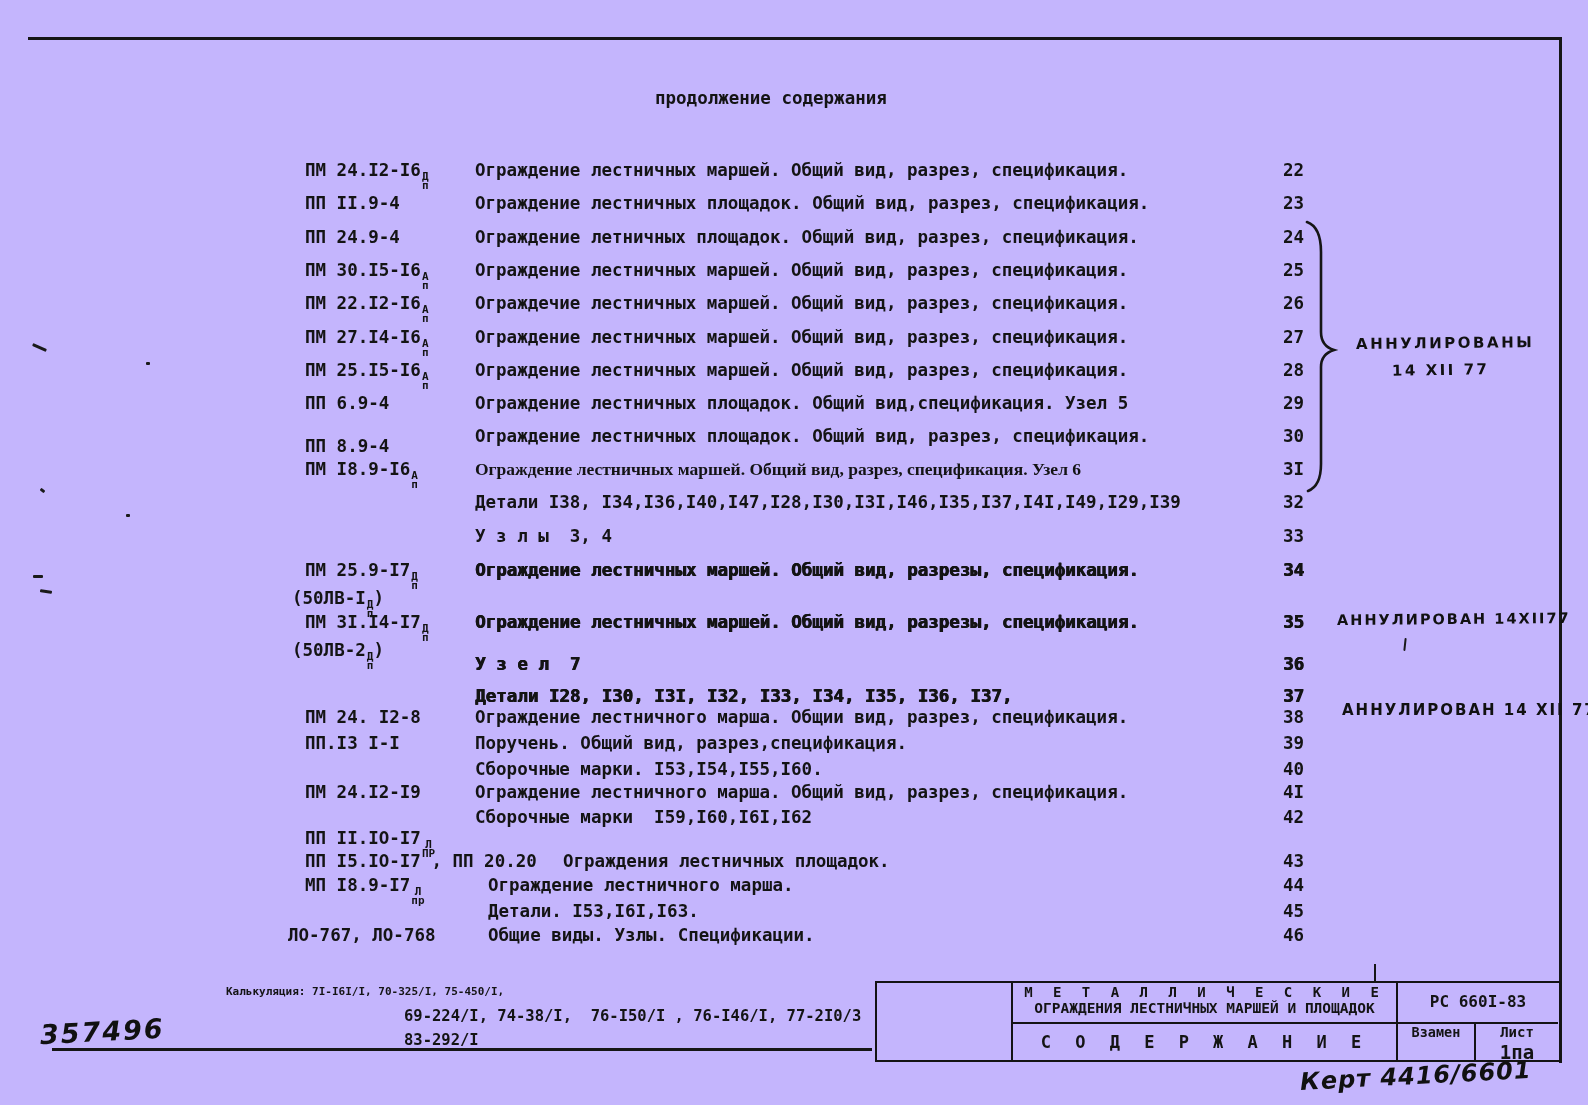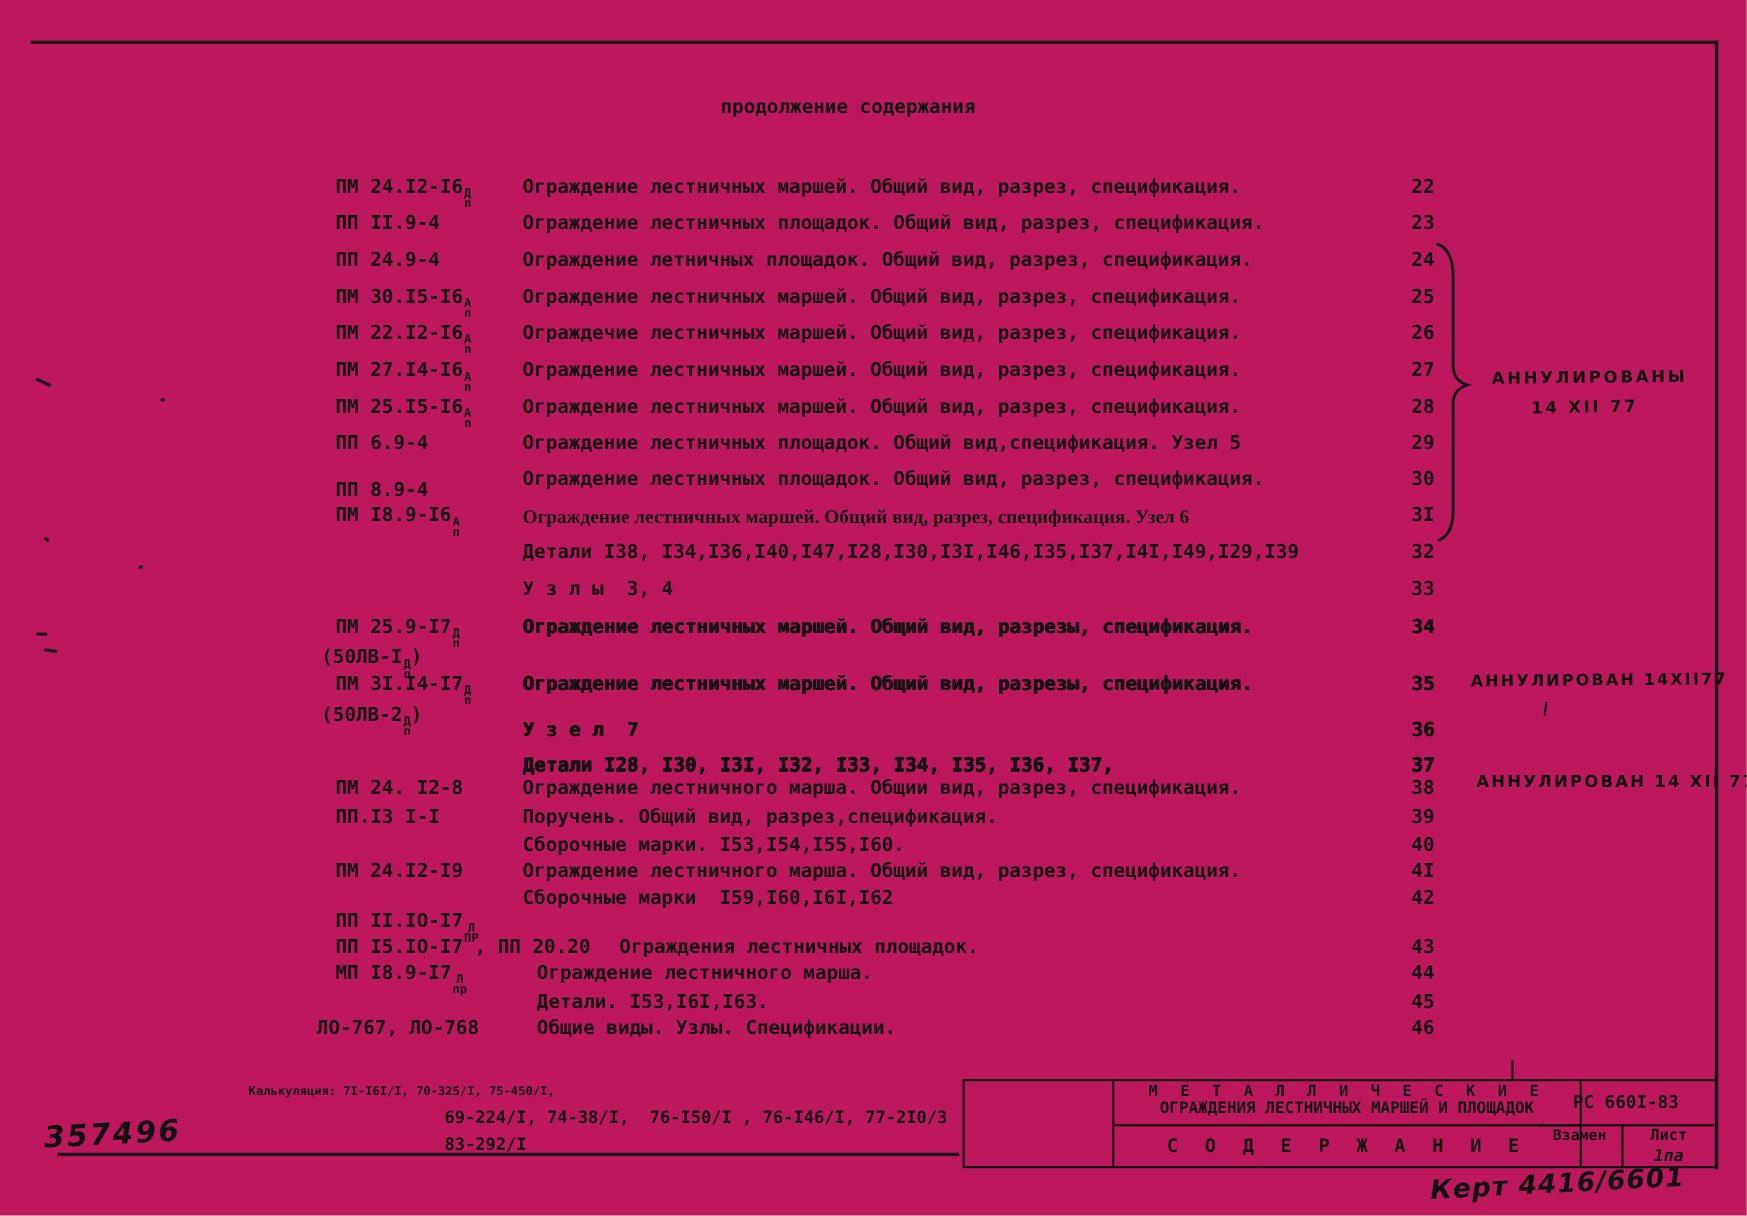--- a/index.html
+++ b/index.html
@@ -1,16 +1,16 @@
 <!DOCTYPE html>
 <html><head>
 <meta charset="utf-8">
 <style>
   html,body{margin:0;padding:0;background:#e8e8e4;}
-  .page{position:relative;width:1588px;height:1105px;background:#be185d;overflow:hidden;
+  .page{position:relative;width:1588px;height:1105px;background:#c4b5fd;overflow:hidden;
         font-family:"DejaVu Sans Mono", monospace;color:#141414;}
   .abs{position:absolute;white-space:pre;}
   .typed{font-family:"DejaVu Sans Mono", monospace;font-weight:bold;font-size:17.5px;line-height:20px;}
   .bold2{text-shadow:0.7px 0 0 currentColor, 0 0.4px 0 currentColor;}
   .rule{position:absolute;background:#161616;}
   .stk{display:inline-flex;flex-direction:column;align-items:center;vertical-align:-4px;
        font-size:11px;line-height:9px;font-weight:bold;margin-left:1px;}
   .hand{font-family:"DejaVu Sans", sans-serif;font-weight:bold;color:#111;}
   .hand-caps{font-size:15px;letter-spacing:2.5px;}
   .tb{position:absolute;border:2.5px solid #141414;box-sizing:border-box;background:transparent;}
@@ -115,39 +115,39 @@
   <div class="abs typed" style="left:226px;top:982px;font-size:11px;">Калькуляция: 7I-I6I/I, 70-325/I, 75-450/I,</div>
   <div class="abs typed" style="left:404px;top:1006px;font-size:15.5px;">69-224/I, 74-38/I,  76-I50/I , 76-I46/I, 77-2I0/3</div>
   <div class="abs typed" style="left:404px;top:1030px;font-size:15.5px;">83-292/I</div>
 
   <div class="abs hand" style="left:40px;top:1016px;font-size:27px;font-style:italic;letter-spacing:2px;transform:rotate(-3deg);">357496</div>
   <div class="rule" style="left:52px;top:1048px;width:820px;height:3px;"></div>
 
   <div class="rule" style="left:1374px;top:964px;width:2px;height:18px;"></div>
   <div class="tb" style="left:875px;top:981px;width:686px;height:81px;">
     <div class="cell" style="left:0;top:0;width:136px;height:100%;border-right:2.5px solid #141414;"></div>
-    <div class="cell" style="left:136px;top:0;width:425px;height:100%;border-right:2.5px solid #141414;">
+    <div class="cell" style="left:136px;top:0;width:385px;height:100%;border-right:2.5px solid #141414;">
       <div style="position:absolute;left:0;top:0;width:100%;height:39px;border-bottom:2px solid #141414;text-align:center;">
         <div class="tb-text" style="font-size:14px;letter-spacing:6px;margin-top:1px;white-space:pre;">М Е Т А Л Л И Ч Е С К И Е</div>
         <div class="tb-text" style="font-size:14.5px;letter-spacing:0px;margin-top:0px;white-space:pre;">ОГРАЖДЕНИЯ ЛЕСТНИЧНЫХ МАРШЕЙ И ПЛОЩАДОК</div>
       </div>
       <div style="position:absolute;left:0;top:39px;width:100%;height:40px;text-align:center;">
         <div class="tb-text" style="font-size:17px;letter-spacing:7px;margin-top:10px;white-space:pre;">С О Д Е Р Ж А Н И Е</div>
       </div>
     </div>
     <div class="cell" style="left:521px;top:0;width:160px;height:100%;">
       <div style="position:absolute;left:0;top:0;width:100%;height:39px;border-bottom:2px solid #141414;text-align:center;">
         <div class="tb-text" style="font-size:16px;margin-top:9px;white-space:pre;">РС 660I-83</div>
       </div>
       <div style="position:absolute;left:0;top:39px;width:76px;height:40px;border-right:2px solid #141414;">
         <div class="tb-text" style="font-size:13.5px;margin-top:2px;text-align:center;">Взамен</div>
       </div>
       <div style="position:absolute;left:78px;top:39px;width:82px;height:40px;text-align:center;">
         <div class="tb-text" style="font-size:14px;margin-top:2px;">Лист</div>
-        <div class="tb-text hand" style="font-size:15px;margin-top:1px;font-style:italic;">1па</div>
+        <div class="tb-text hand" style="font-size:19px;margin-top:1px;">1па</div>
       </div>
     </div>
   </div>
 
   <div class="abs hand" style="left:1300px;top:1062px;font-size:24px;font-style:italic;letter-spacing:1px;transform:rotate(-3deg);">Керт 4416/6601</div>
 
   <div class="mark" style="left:32px;top:346px;width:15px;height:3px;transform:rotate(24deg);"></div>
   <div class="mark" style="left:146px;top:362px;width:4px;height:3px;"></div>
   <div class="mark" style="left:40px;top:489px;width:5px;height:3px;transform:rotate(40deg);"></div>
   <div class="mark" style="left:126px;top:514px;width:4px;height:3px;"></div>

